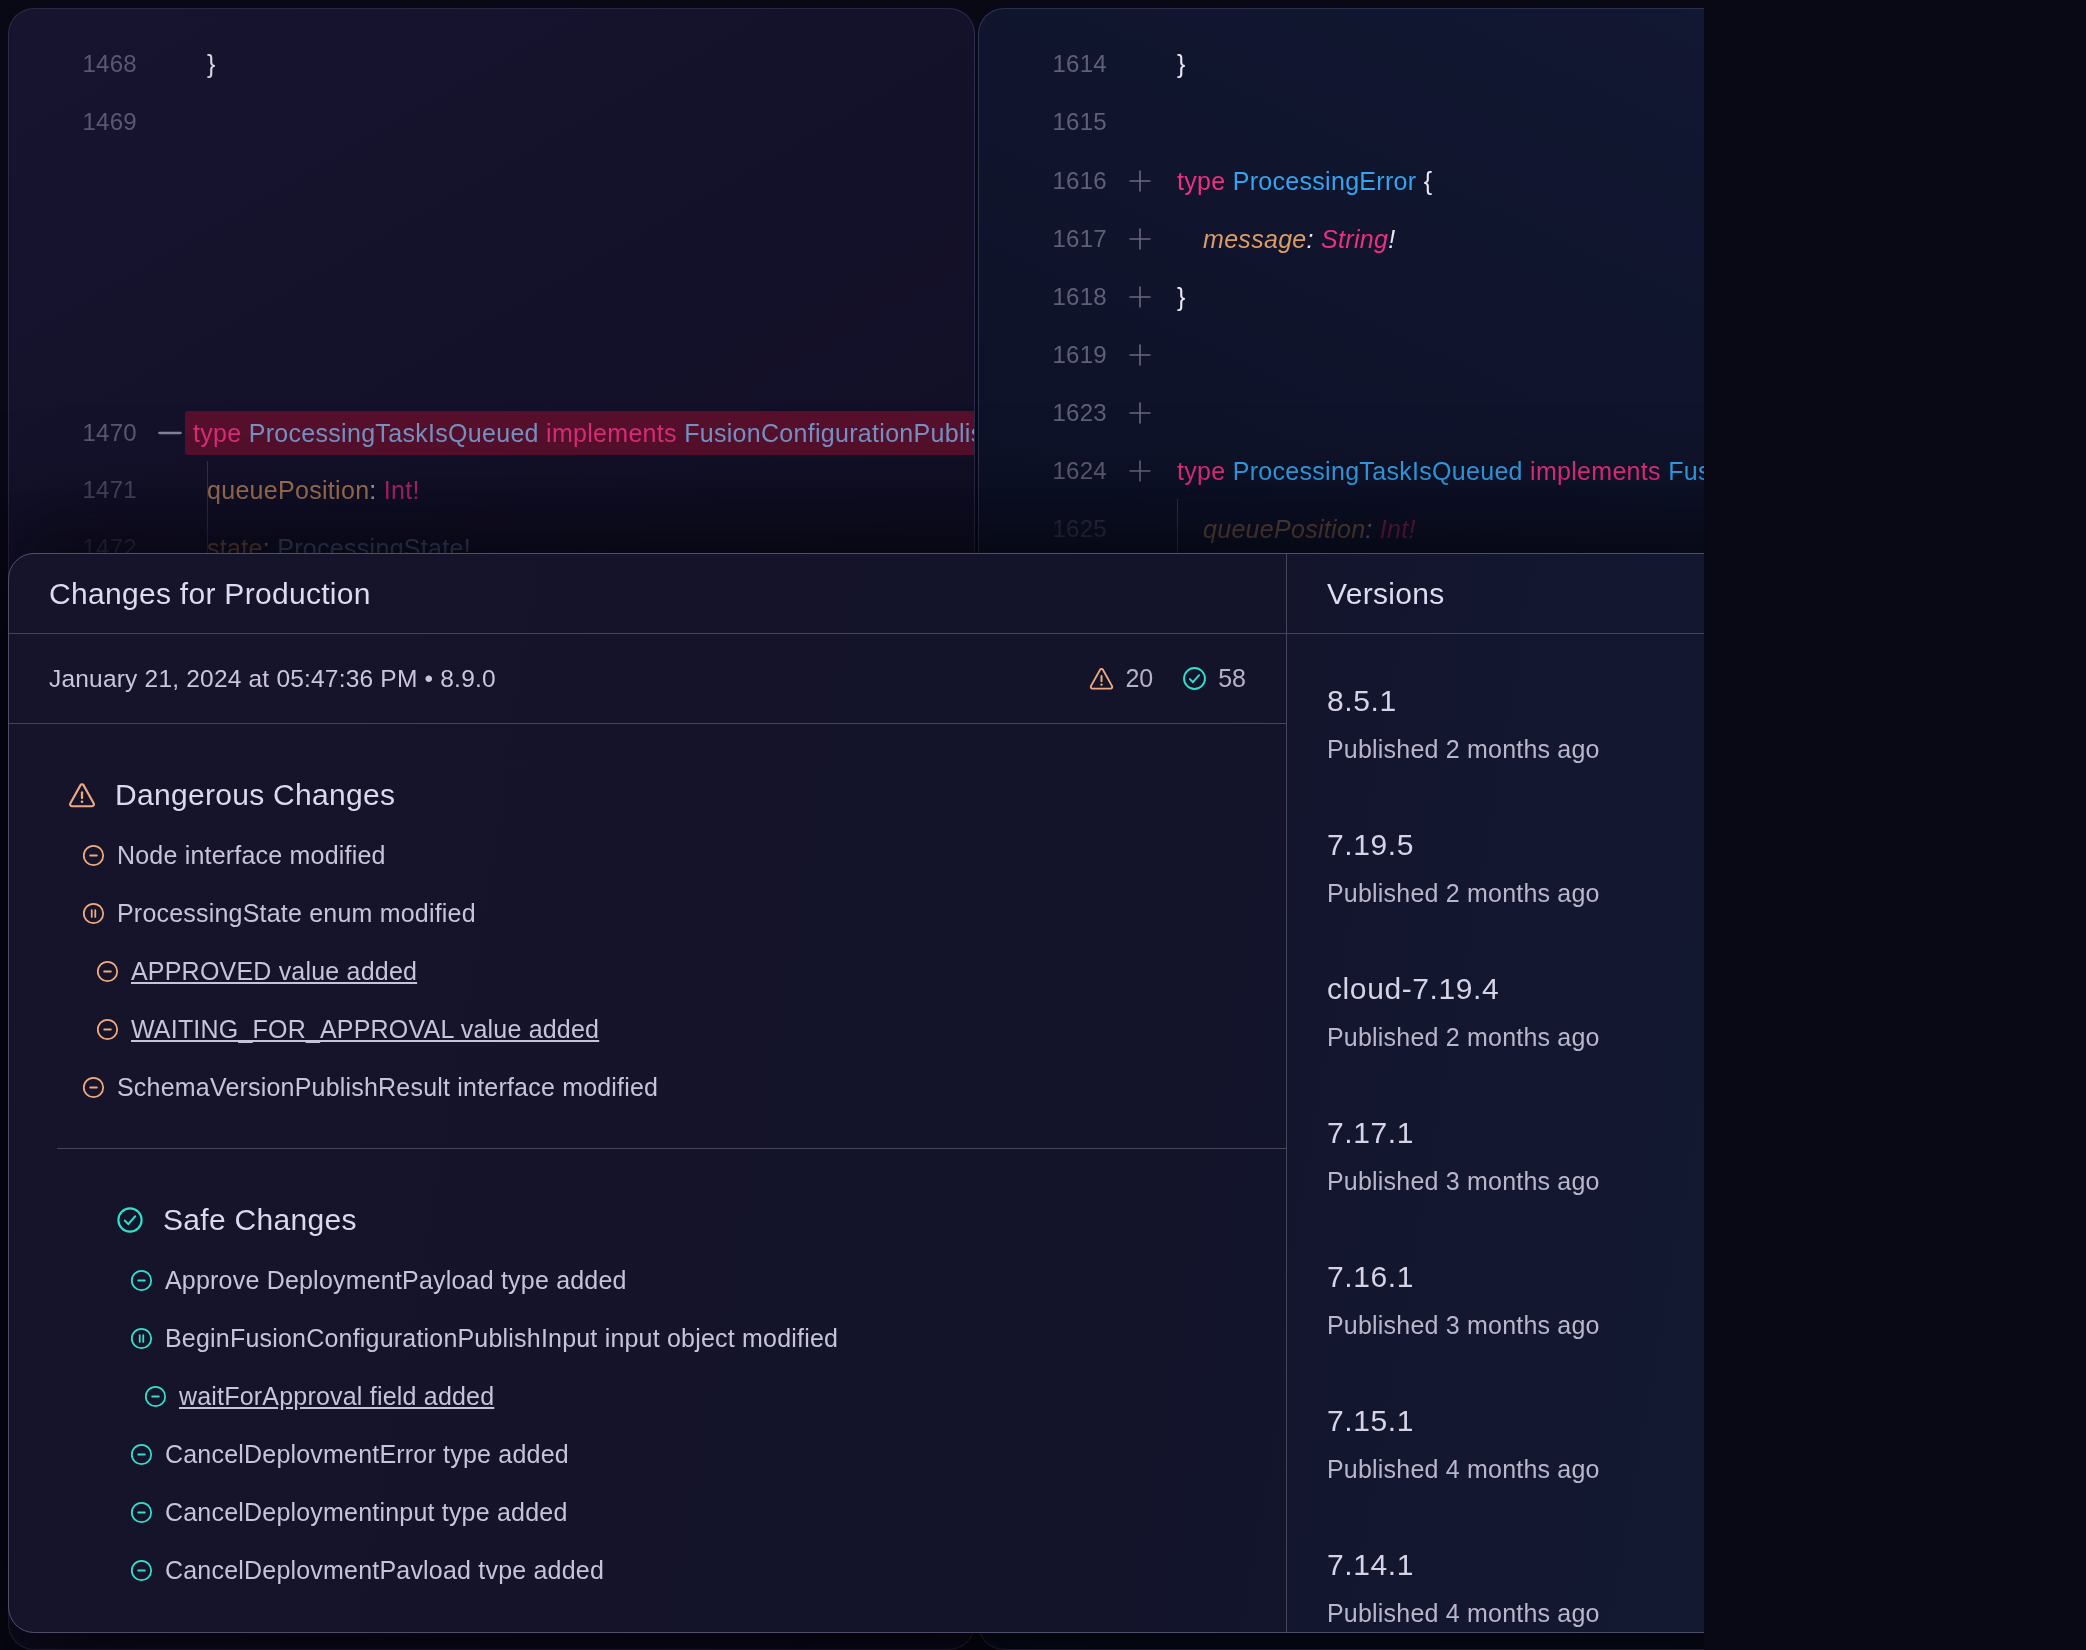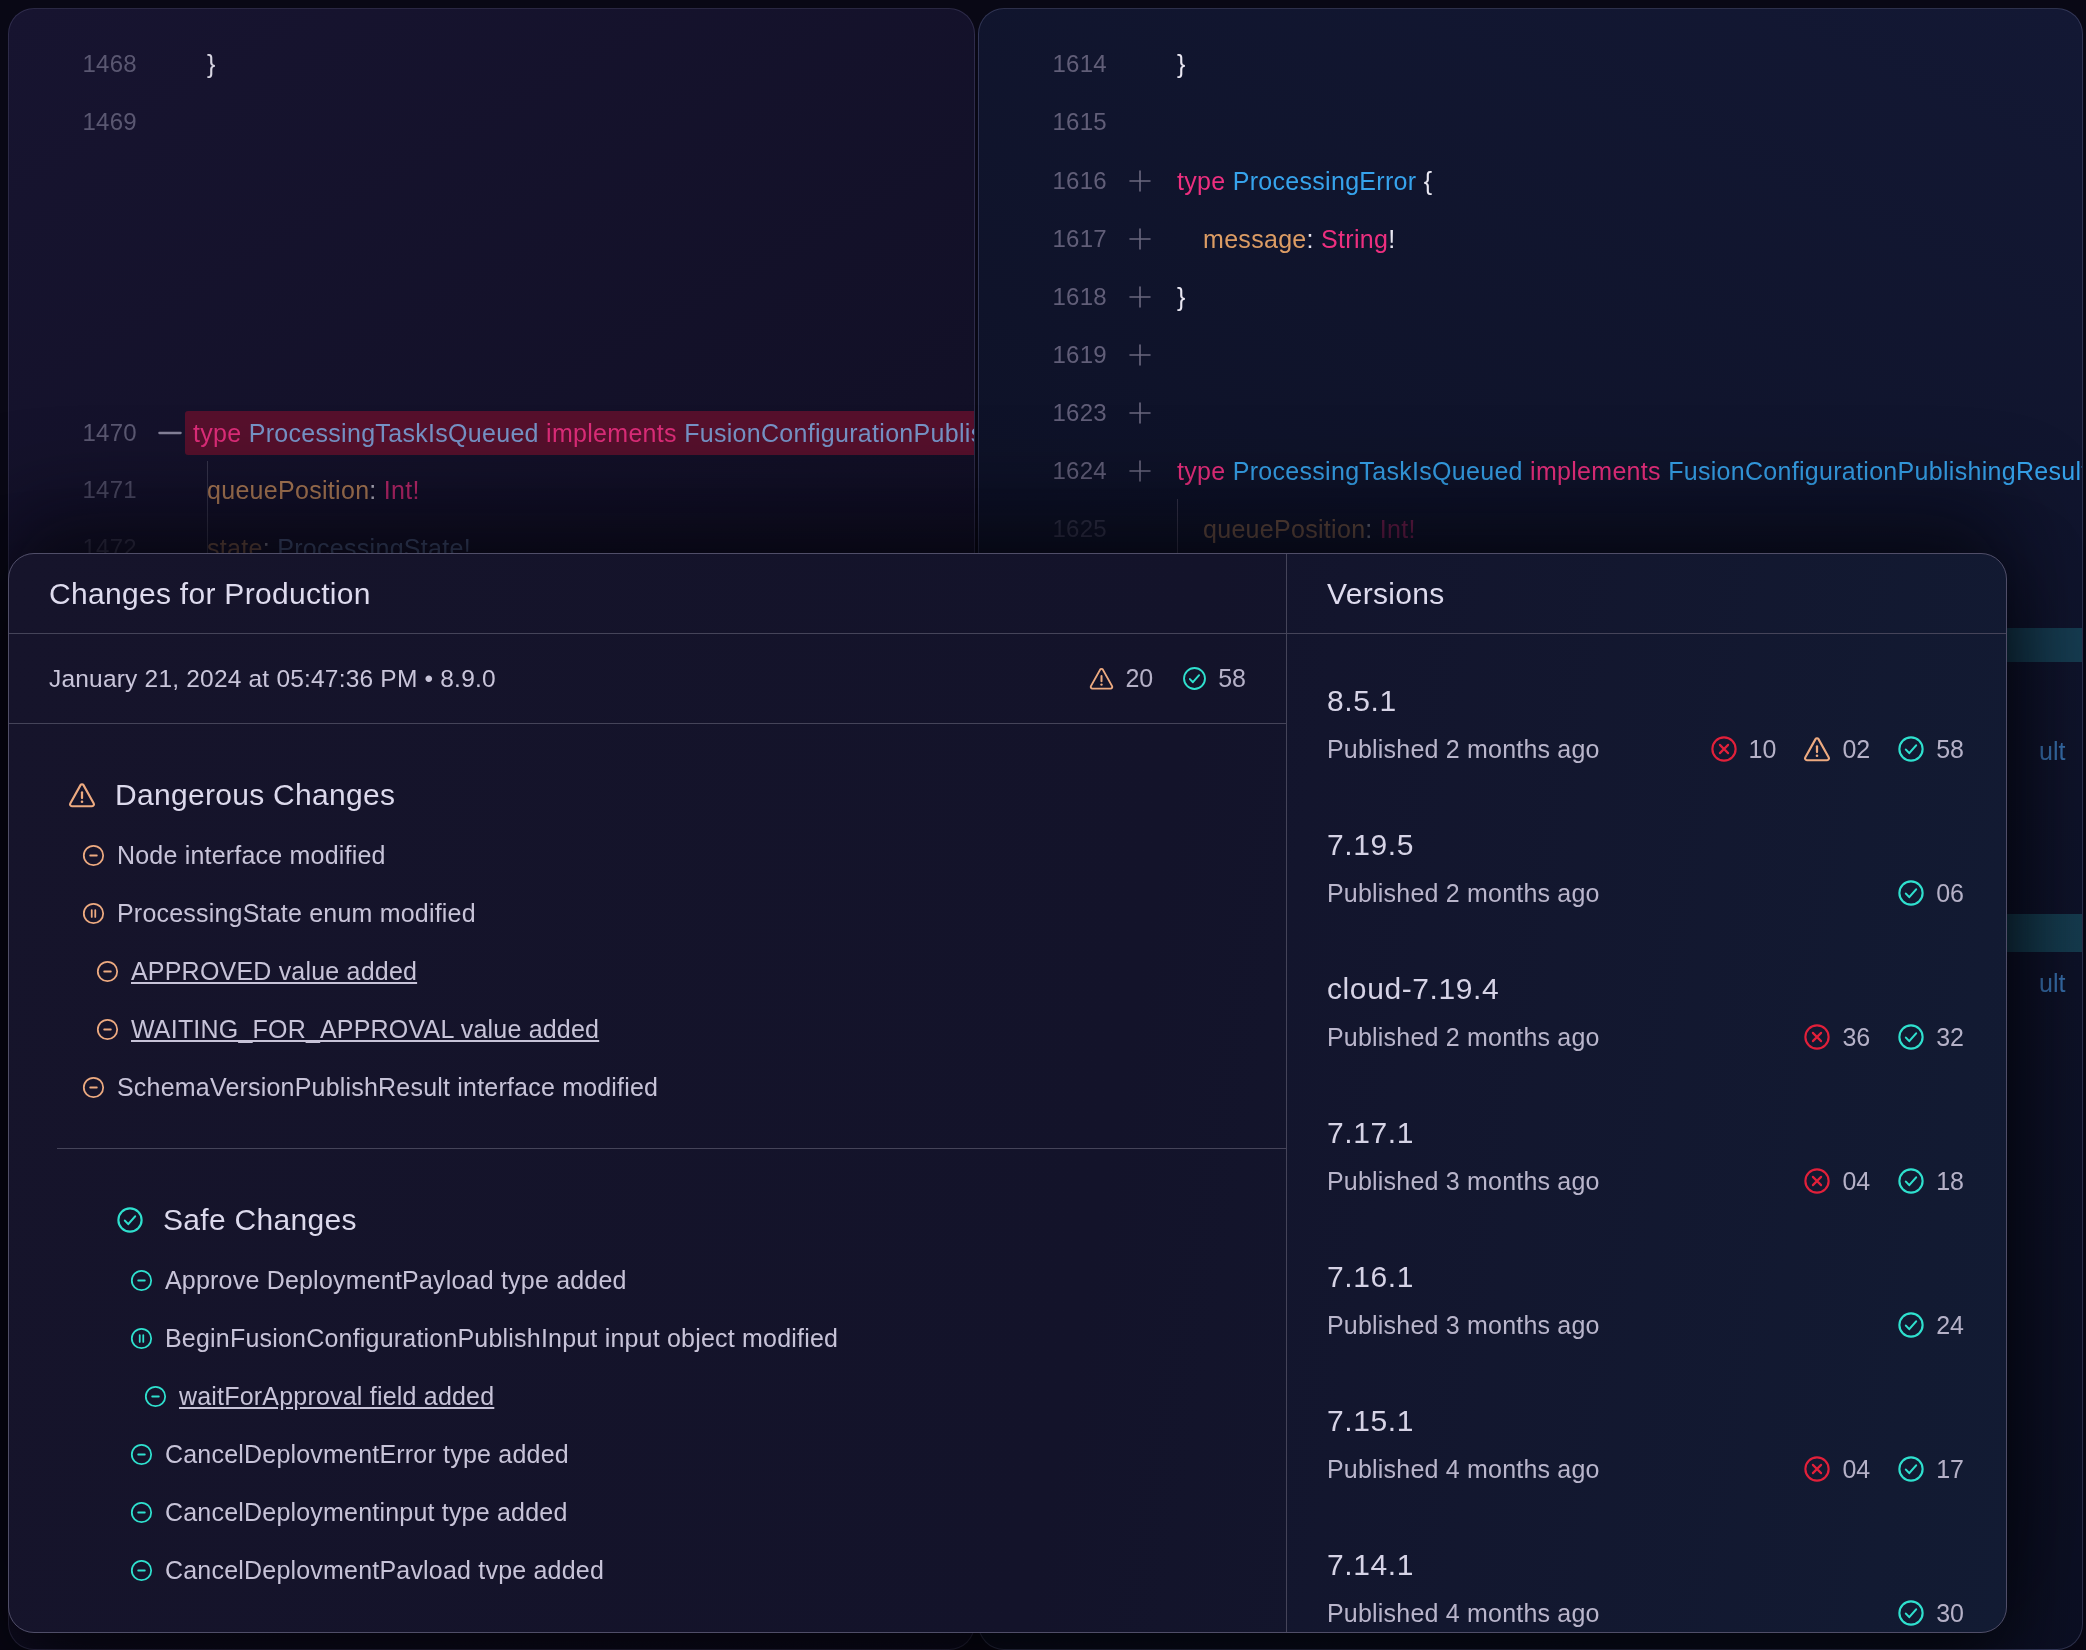--- a/index.html
+++ b/index.html
@@ -1,18 +1,18 @@
 <!DOCTYPE html>
 <html><head>
 <meta charset="utf-8">
 <style>
   html,body{margin:0;padding:0;background:#090815;}
   *{box-sizing:border-box;}
   #page{
-    position:relative;width:2086px;height:1650px;overflow:hidden;
+    position:relative;width:1704px;height:1650px;overflow:hidden;
     background:#090815;
     font-family:"Liberation Sans",sans-serif;
     -webkit-font-smoothing:antialiased;
   }
 
   
   .card{position:absolute;border-radius:26px;overflow:hidden;}
   .card-left{
     left:8px;top:8px;width:967px;height:1642px;
     background:linear-gradient(150deg,#171430 0%,#121027 42%,#0e0c20 100%);
@@ -28,21 +28,21 @@
 
   .code-line{
     position:absolute;left:0;right:0;height:58px;
     display:flex;align-items:center;
     font-size:25px;letter-spacing:.3px;white-space:pre;
   }
   .ln{width:128px;text-align:right;color:#615e78;font-size:24px;flex:none;}
   .marker{width:46px;margin-left:10px;flex:none;display:flex;align-items:center;justify-content:center;color:#6b687f;}
   .marker .icon{display:flex;}
   .code-text{margin-left:14px;display:flex;align-items:center;white-space:pre;}
-  .code-text.indent{padding-left:26px;}
+  .code-text.indent{padding-left:26px;font-style:italic;}
   .code-text.removed{
     background:#5c102d;flex:1;align-self:stretch;display:flex;align-items:center;
     margin:7px 0 7px -8px;padding-left:8px;border-radius:3px;
   }
   .tk-pink{color:#ed2f7f;}
   .tk-blue{color:#36a3ec;}
   .tk-steel{color:#7f9fd4;}
   .tk-attr{color:#dc9c64;}
   .tk-plain{color:#e9e7f2;}
   .indent-guide{position:absolute;width:1px;background:#39374e;}

